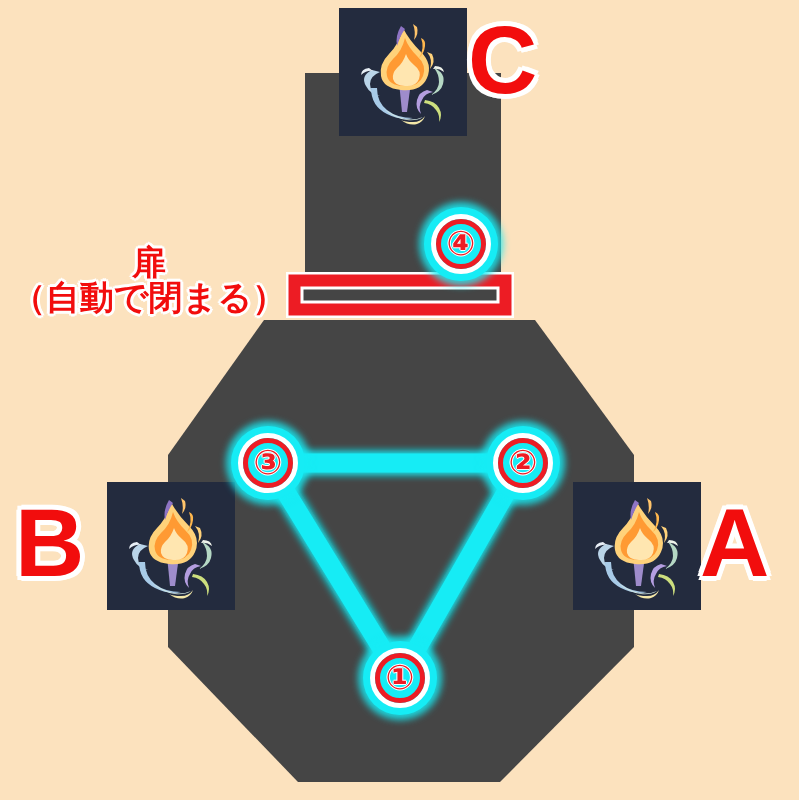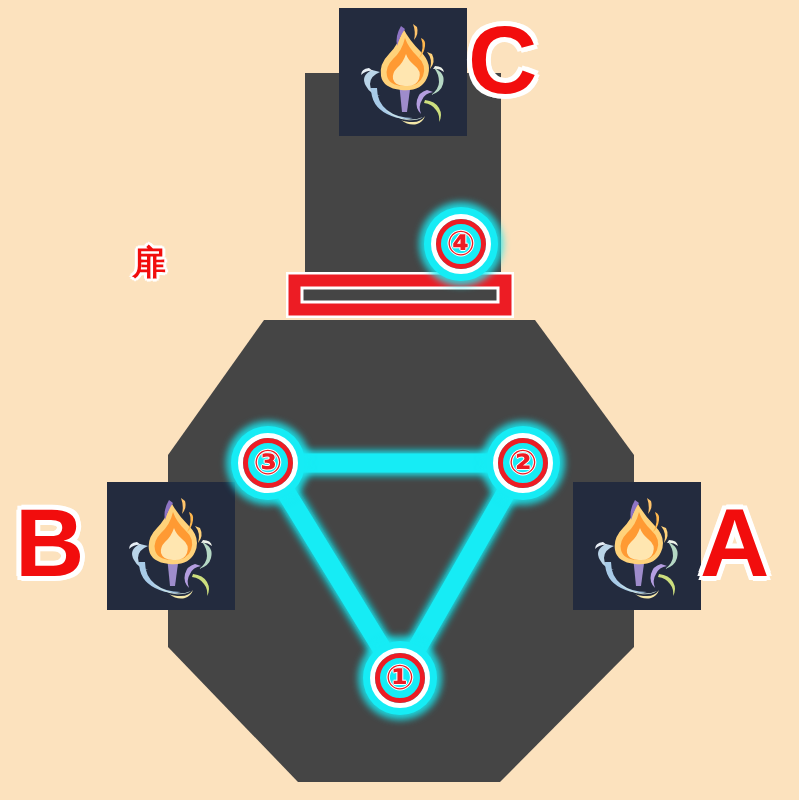--- a/index.html
+++ b/index.html
@@ -228,20 +228,21 @@
     <rect x="1" y="1" width="226" height="44" fill="#ed1c24" stroke="#ffffff" stroke-width="3"></rect>
     <rect x="16" y="16" width="196" height="14" fill="#454545" stroke="#ffffff" stroke-width="3"></rect>
   </svg>
 
   <div class="room-letter" id="letter-a">A</div>
   <div class="room-letter" id="letter-b">B</div>
   <div class="room-letter" id="letter-c">C</div>
 
   <div id="door-label">
     <span id="door-label-main">扉</span>
+    <span id="door-label-sub">（自動で閉まる）</span>
   </div>
 
   <div class="marker" id="marker-1">
     <div class="ring">
       <div class="ring-inner">
         <span class="num">①</span>
       </div>
     </div>
   </div>
 

